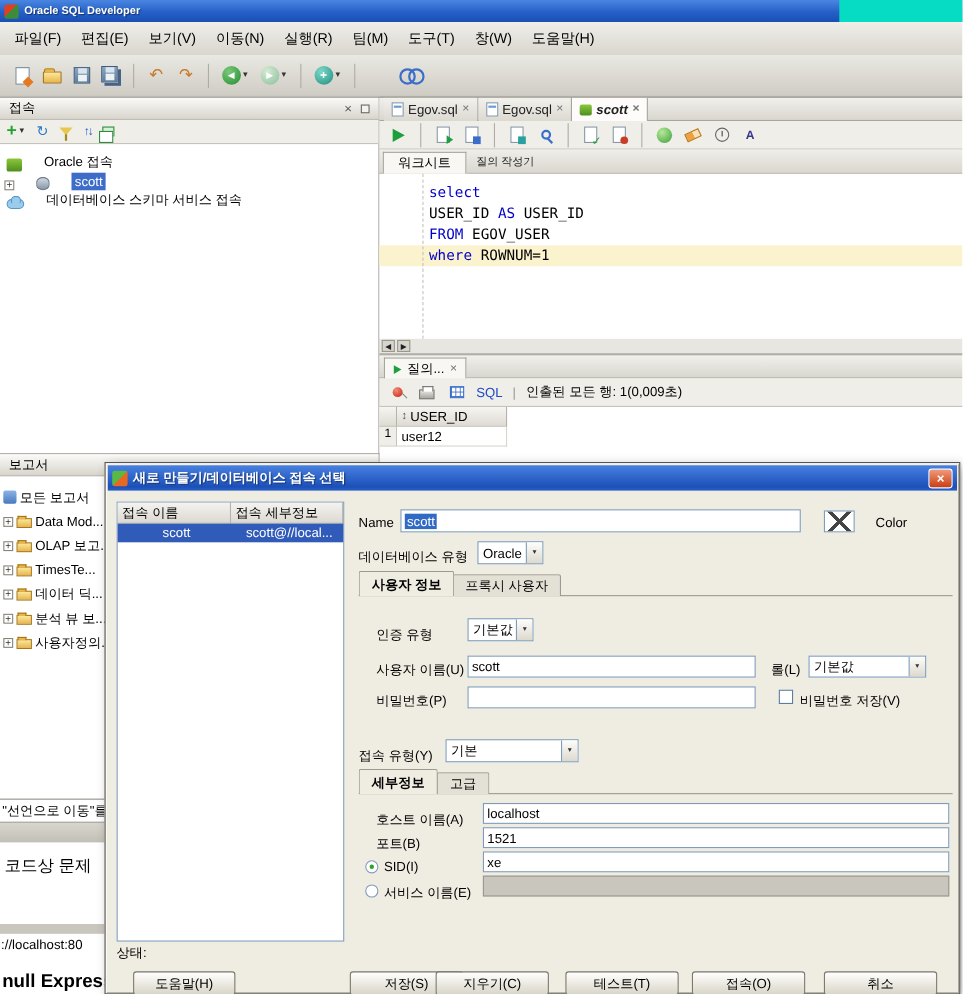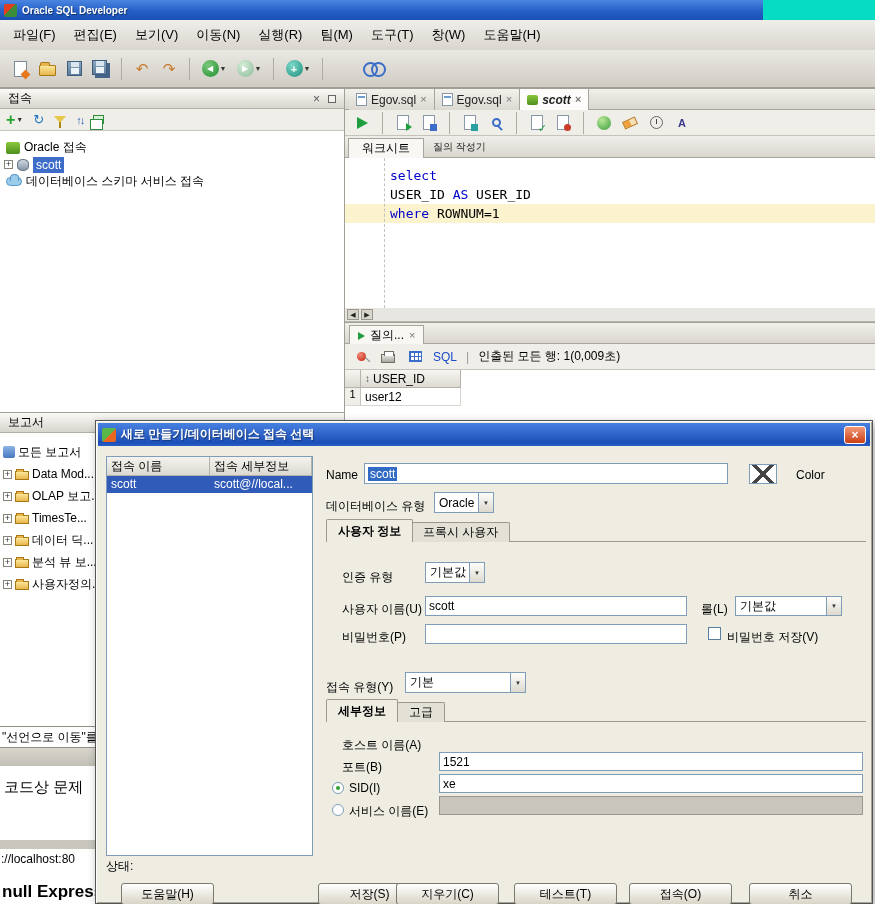--- a/index.html
+++ b/index.html
@@ -65,21 +65,21 @@
   .plus-glyph { color:#1FA32C; font-weight:bold; font-size:16px; line-height:1; }
   .glyph-refresh { color:#2878C8; font-size:13px; line-height:1; }
   .ic-funnel { width:0; height:0; border-left:6px solid transparent; border-right:6px solid transparent;
     border-top:7px solid #E8C84C; position:relative; }
   .ic-funnel::after { content:""; position:absolute; left:-1px; top:-1px; width:2px; height:6px; background:#A88818; }
   .glyph-sort { color:#2858C8; font-size:11px; letter-spacing:-2px; font-weight:bold; }
   .ic-cascade { width:11px; height:9px; border:1px solid #2E8E3E; background:#D8F0D8; position:relative; }
   .ic-cascade::after { content:""; position:absolute; left:-4px; top:3px; width:11px; height:9px;
     border:1px solid #2E8E3E; background:#FFF; }
   .tree { padding-top:8px; }
-  .tree-row { height:17px; display:flex; align-items:center; gap:4px; padding-left:6px; white-space:nowrap; }
+  .tree-row { height:17px; display:flex; align-items:flex-end; gap:20px; padding-left:6px; white-space:nowrap; }
   .tree-row.child { padding-left:4px; }
   .expand-box { width:9px; height:9px; border:1px solid #888478; background:#FFF; font-size:9px;
     line-height:7px; text-align:center; color:#333; flex:none; }
   .sel { background:#3D6DC8; color:#FFF; padding:1px 3px; }
   .ic-plug { width:14px; height:12px; background:linear-gradient(#8CC83C,#4E8E1E); border-radius:2px; flex:none; }
   .ic-db { width:12px; height:12px; background:linear-gradient(#D0D8E0,#8898A8);
     border:1px solid #687888; border-radius:50%/38%; flex:none; }
   .ic-cloud { width:16px; height:9px; background:#9CCCEC; border:1px solid #5898C8; border-radius:6px;
     position:relative; flex:none; }
   .ic-cloud::before { content:""; position:absolute; left:3px; top:-4px; width:7px; height:6px;
@@ -199,21 +199,21 @@
   .dlg-titlebar { position:absolute; left:2px; top:2px; right:2px; height:23px;
     background:linear-gradient(180deg,#4880E0,#1C50B8 85%,#2860C8); display:flex; align-items:center;
     gap:5px; padding:0 4px; color:#FFF; }
   .dlg-icon { width:14px; height:14px; border-radius:2px; flex:none;
     background:linear-gradient(135deg,#58B848 0%,#58B848 50%,#E86820 50%); }
   .dlg-title { font-size:12px; font-weight:bold; text-shadow:1px 1px 1px rgba(0,0,0,.4); }
   .dlg-close { margin-left:auto; width:22px; height:18px; border:1px solid #FFF; border-radius:3px;
     background:linear-gradient(#F09A7A,#CC3D12); color:#FFF; font-weight:bold; font-size:12px;
     display:flex; align-items:center; justify-content:center; }
   .dlg-list { position:absolute; left:10px; top:35px; width:207px; height:400px; background:#FFF;
-    border:1px solid #7F9DB9; }
+    border:1px solid #7F9DB9;text-align:center; }
   .dlg-col-h { position:absolute; top:0; height:19px; background:linear-gradient(#F4F3EF,#DCD9D1);
     border-right:1px solid #B5B2AA; border-bottom:1px solid #B5B2AA; display:flex; align-items:center;
     padding-left:4px; font-size:12px; }
   .dlg-row { position:absolute; left:0; right:0; top:19px; height:17px; background:#315BB8; color:#FFF;
     display:flex; font-size:12px; }
   .dlg-row .c1 { width:103px; padding:1px 0 0 4px; overflow:hidden; white-space:nowrap; }
   .dlg-row .c2 { flex:1; padding:1px 0 0 4px; overflow:hidden; white-space:nowrap; }
   .lbl { position:absolute; font-size:12px; white-space:nowrap; }
   .fld { position:absolute; background:#FFF; border:1px solid #7F9DB9; font-size:12px;
     display:flex; align-items:center; padding:0 3px; overflow:hidden; }
@@ -404,20 +404,21 @@
 
 <div id="ws-row">
   <div class="wstab">워크시트</div>
   <span class="wslabel">질의 작성기</span>
 </div>
 
 <div id="code">
   <div id="code-lines">
       <div class="code-line"><span class="tk-kw">select</span></div>
       <div class="code-line"><span class="tk-id">USER_ID </span><span class="tk-kw">AS</span><span class="tk-id"> USER_ID</span></div>
+      <div class="code-line"><span class="tk-kw">FROM</span><span class="tk-id"> EGOV_USER</span></div>
       <div class="code-line hl"><span class="tk-kw">where</span><span class="tk-id"> ROWNUM=1</span></div>
     </div>
 </div>
 
 <div id="hscroll">
   <span class="hs-btn">◀</span>
   <span class="hs-btn">▶</span>
 </div>
 
 <div id="res-tabrow">
@@ -560,20 +561,23 @@
   <div class="dd" style="left:309px;top:251px;width:121px;height:21px">
     <span>기본</span>
     <span class="dd-arrow">▼</span>
   </div>
 
   <div class="dtab bold" style="left:230px;top:278px">세부정보</div>
   <div class="dtab inactive" style="left:301px;top:281px">고급</div>
   <div class="tabline" style="left:230px;top:300px;width:540px"></div>
 
   <span class="lbl" style="left:246px;top:316px">호스트 이름(A)</span>
+  <div class="fld" style="left:343px;top:309px;width:424px;height:19px">
+    <span>localhost</span>
+  </div>
 
   <span class="lbl" style="left:246px;top:338px">포트(B)</span>
   <div class="fld" style="left:343px;top:331px;width:424px;height:19px">
     <span>1521</span>
   </div>
 
   <span class="rdo on" style="left:236px;top:361px"></span>
   <span class="lbl" style="left:253px;top:360px">SID(I)</span>
   <div class="fld" style="left:343px;top:353px;width:424px;height:19px">
     <span>xe</span>

